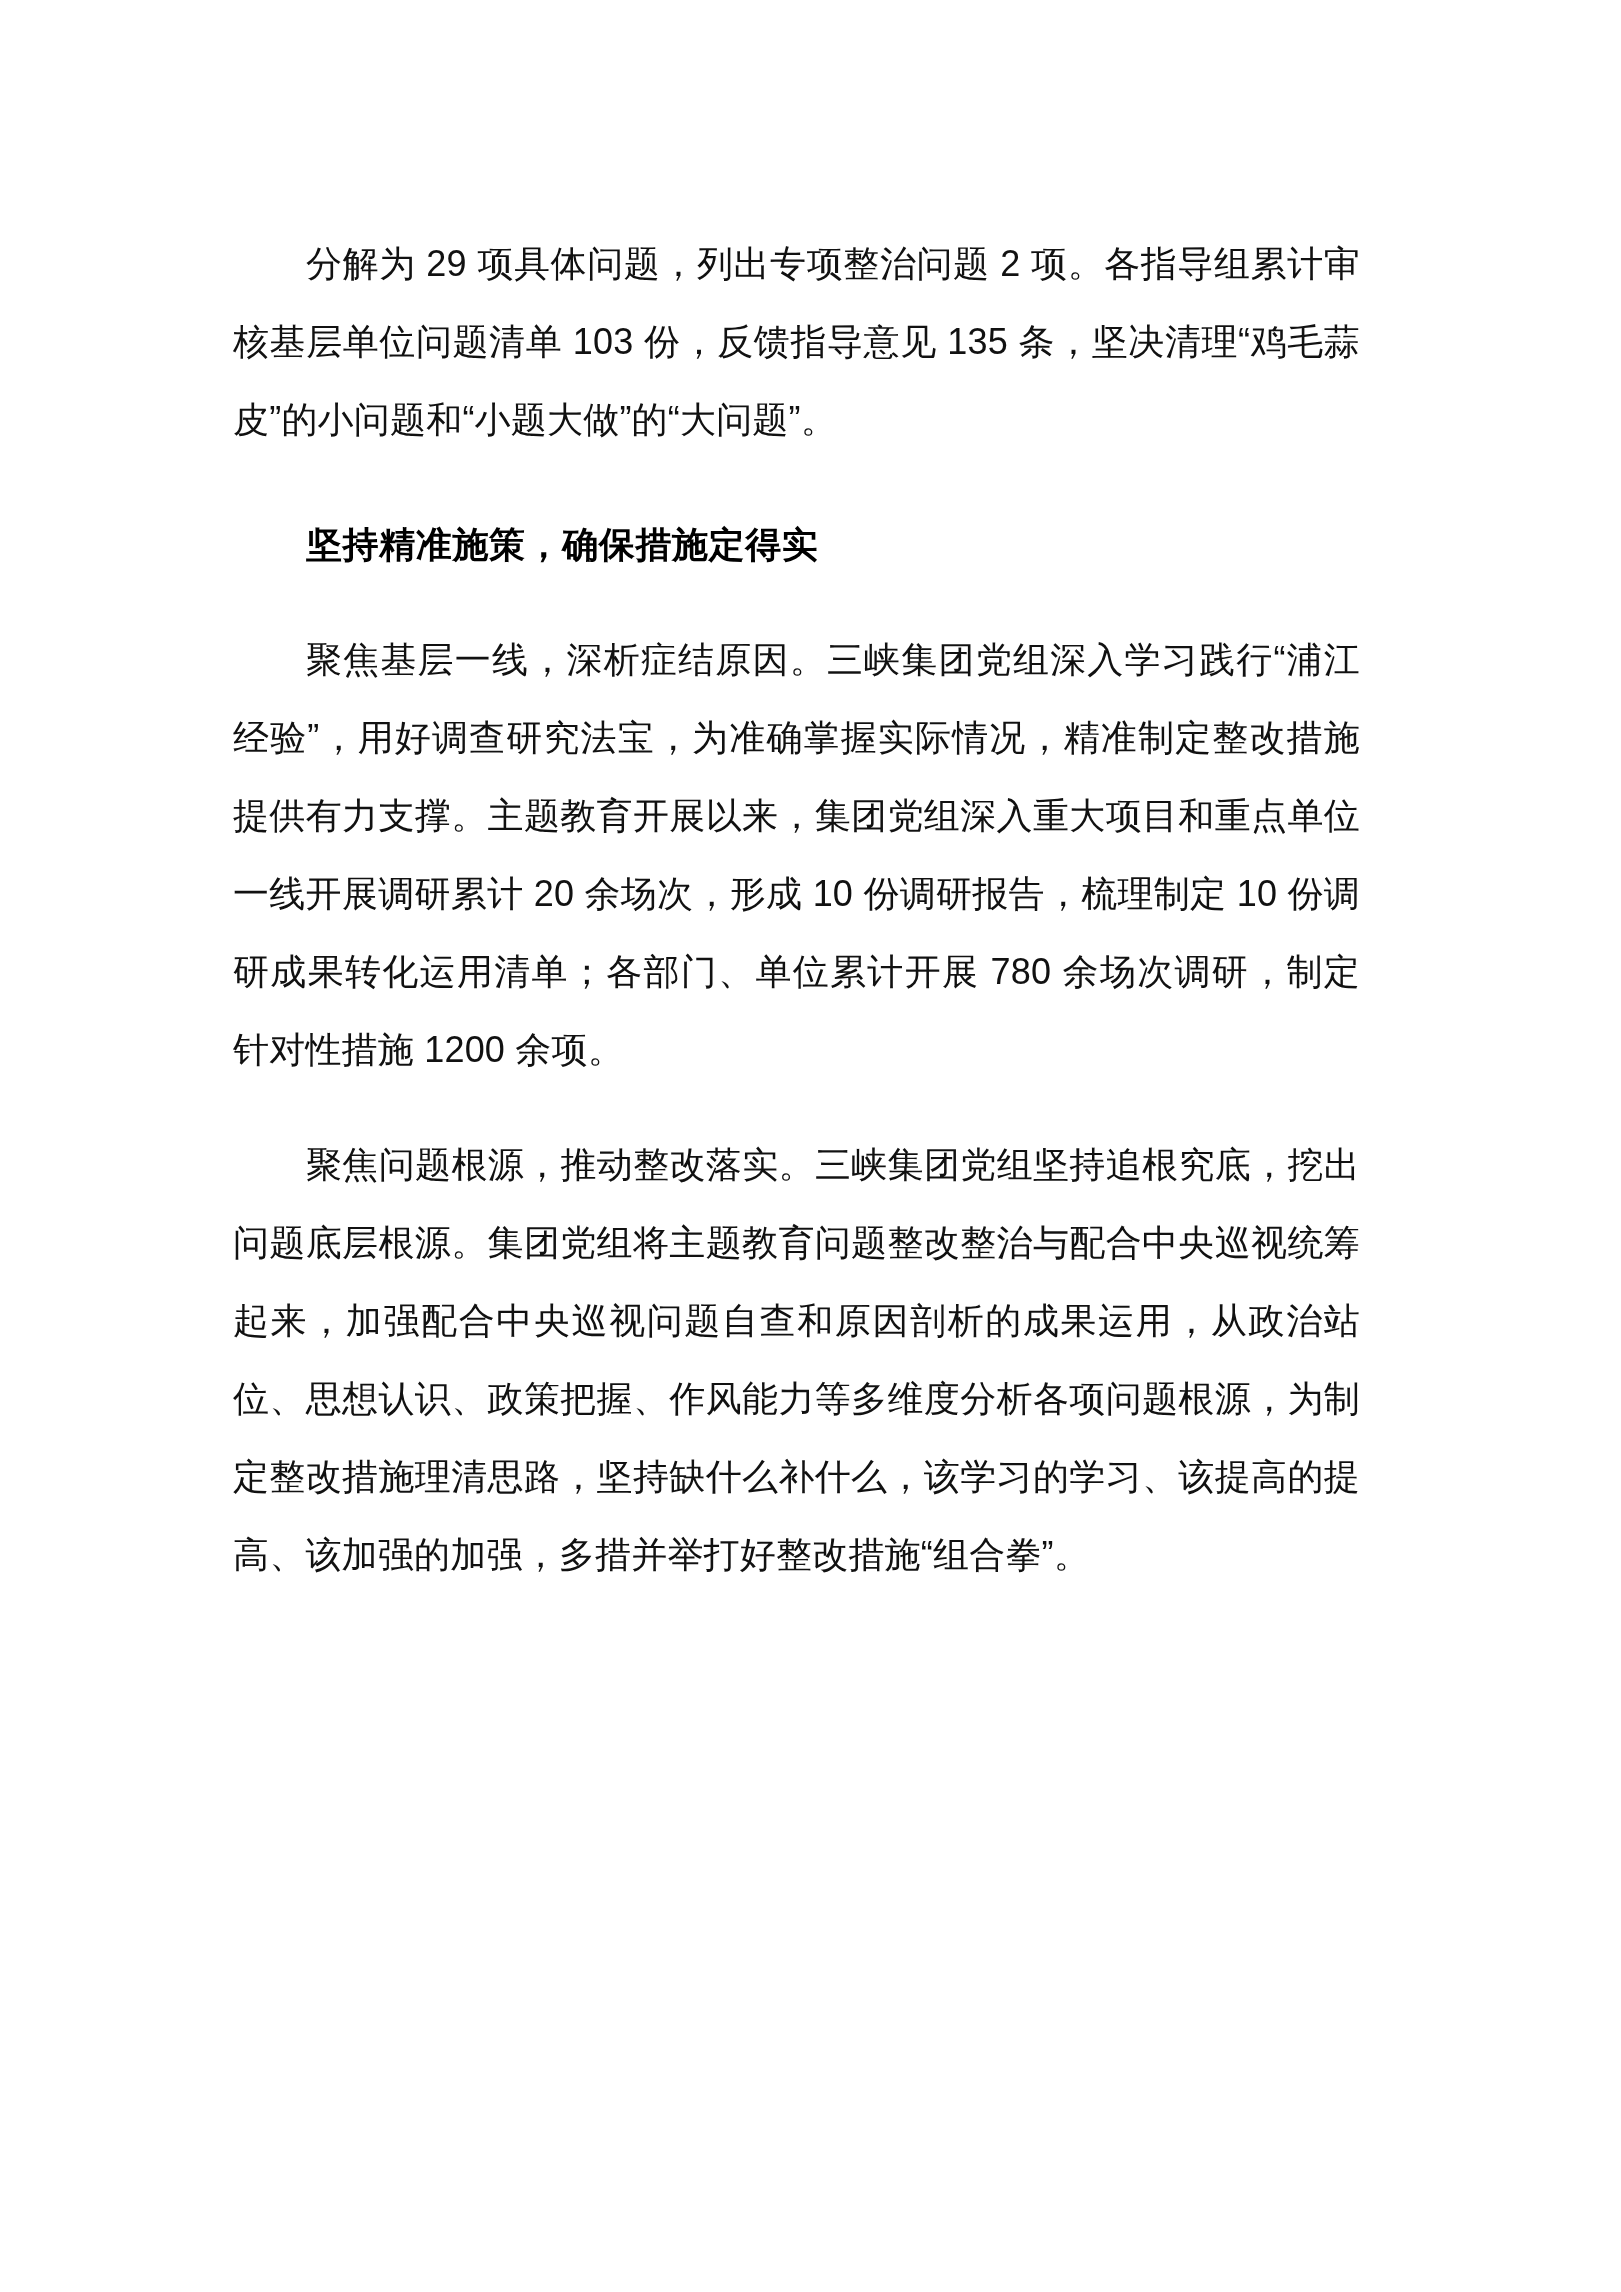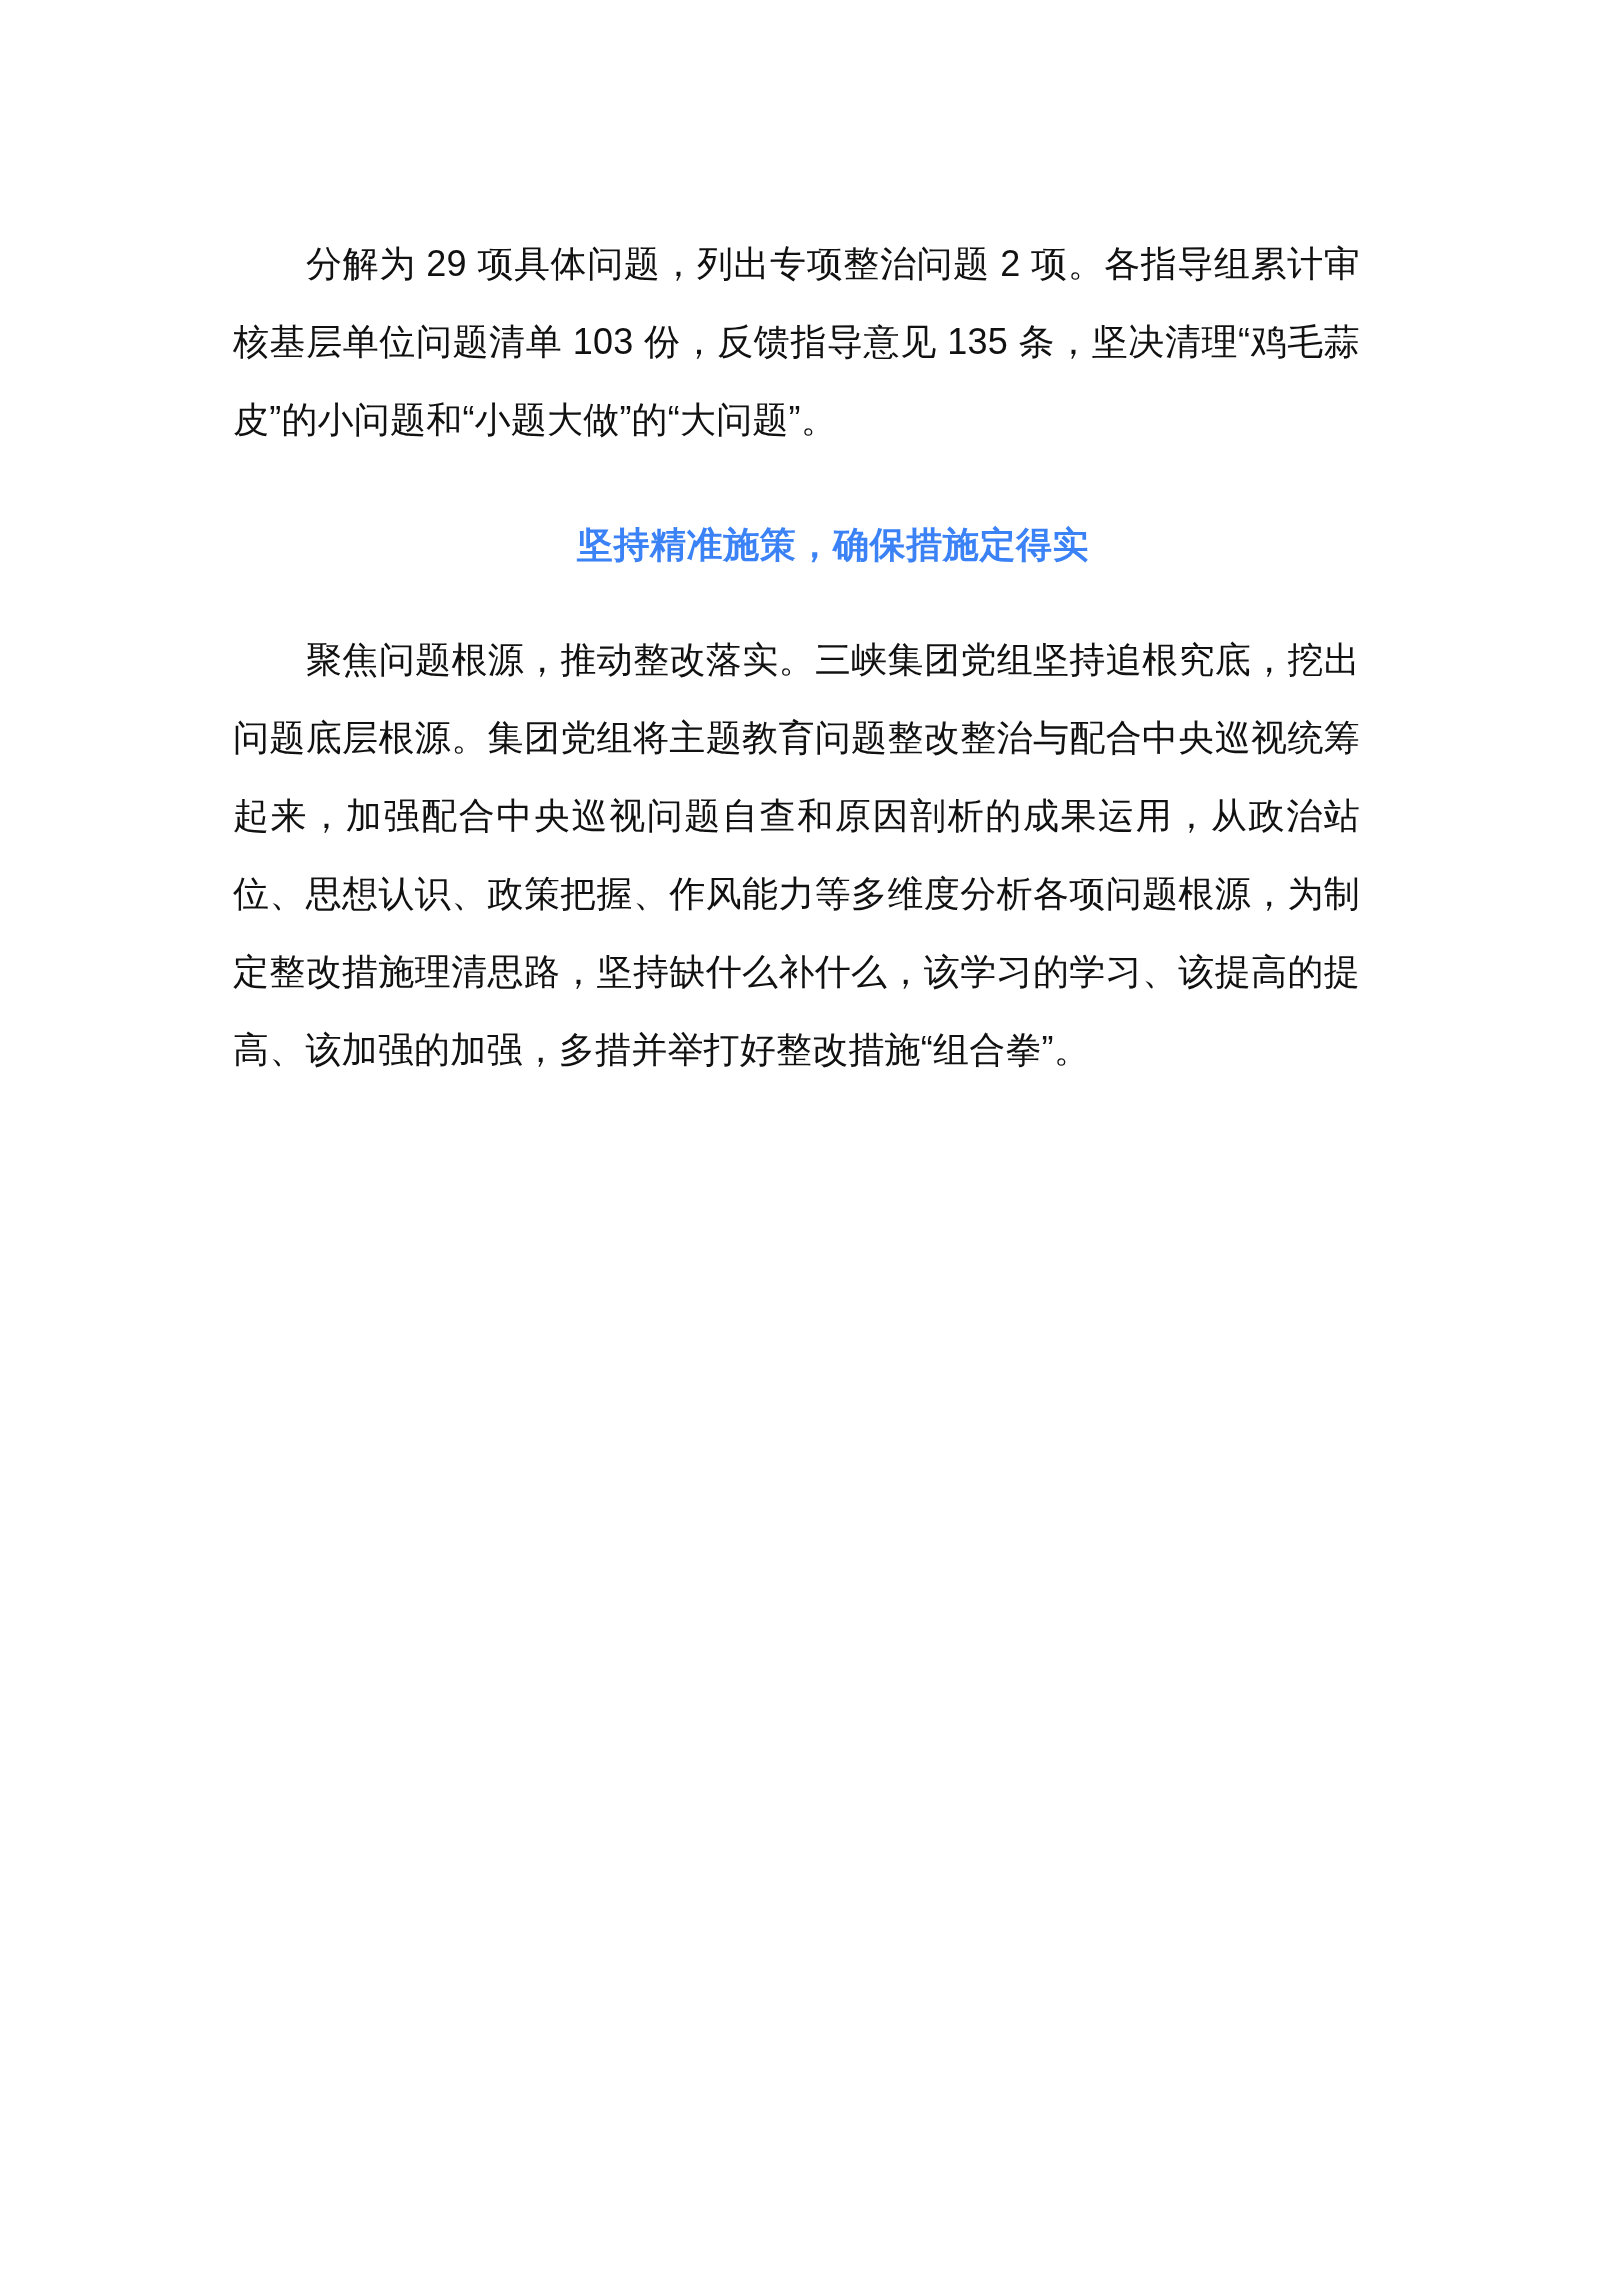--- a/index.html
+++ b/index.html
@@ -37,33 +37,33 @@
     color: #111111;
     font-weight: 400;
   }
   h2.section-heading {
     margin: 47px 0 37px 0;
     font-size: 36px;
     line-height: 78px;
     font-weight: 700;
     text-indent: 73px;
     letter-spacing: 0.6px;
-    color: #3b82f6;
-    text-align: center;
+    color: #000000;
   }
 </style>
 </head>
 <body>
 
 <div class="page">
   <div class="doc-body">
 
     <p class="para">分解为 29 项具体问题，列出专项整治问题 2 项。各指导组累计审核基层单位问题清单 103 份，反馈指导意见 135 条，坚决清理“鸡毛蒜皮”的小问题和“小题大做”的“大问题”。</p>
 
 
     <h2 class="section-heading">坚持精准施策，确保措施定得实</h2>
 
+    <p class="para">聚焦基层一线，深析症结原因。三峡集团党组深入学习践行“浦江经验”，用好调查研究法宝，为准确掌握实际情况，精准制定整改措施提供有力支撑。主题教育开展以来，集团党组深入重大项目和重点单位一线开展调研累计 20 余场次，形成 10 份调研报告，梳理制定 10 份调研成果转化运用清单；各部门、单位累计开展 780 余场次调研，制定针对性措施 1200 余项。</p>
 
     <p class="para">聚焦问题根源，推动整改落实。三峡集团党组坚持追根究底，挖出问题底层根源。集团党组将主题教育问题整改整治与配合中央巡视统筹起来，加强配合中央巡视问题自查和原因剖析的成果运用，从政治站位、思想认识、政策把握、作风能力等多维度分析各项问题根源，为制定整改措施理清思路，坚持缺什么补什么，该学习的学习、该提高的提高、该加强的加强，多措并举打好整改措施“组合拳”。</p>
 
   </div>
 </div>
 
 
 </body></html>

